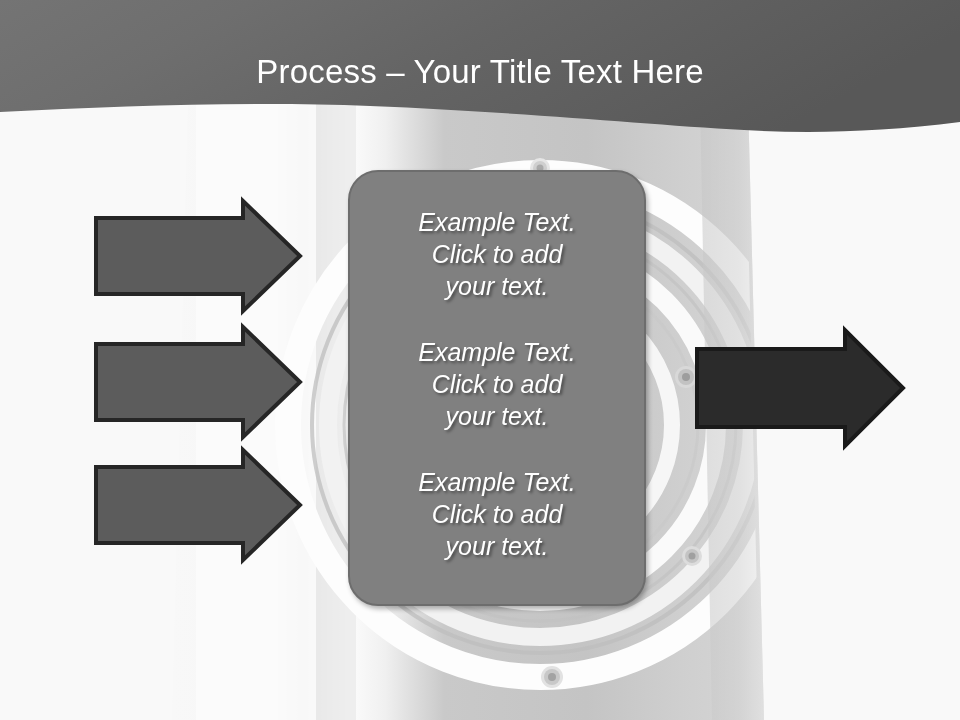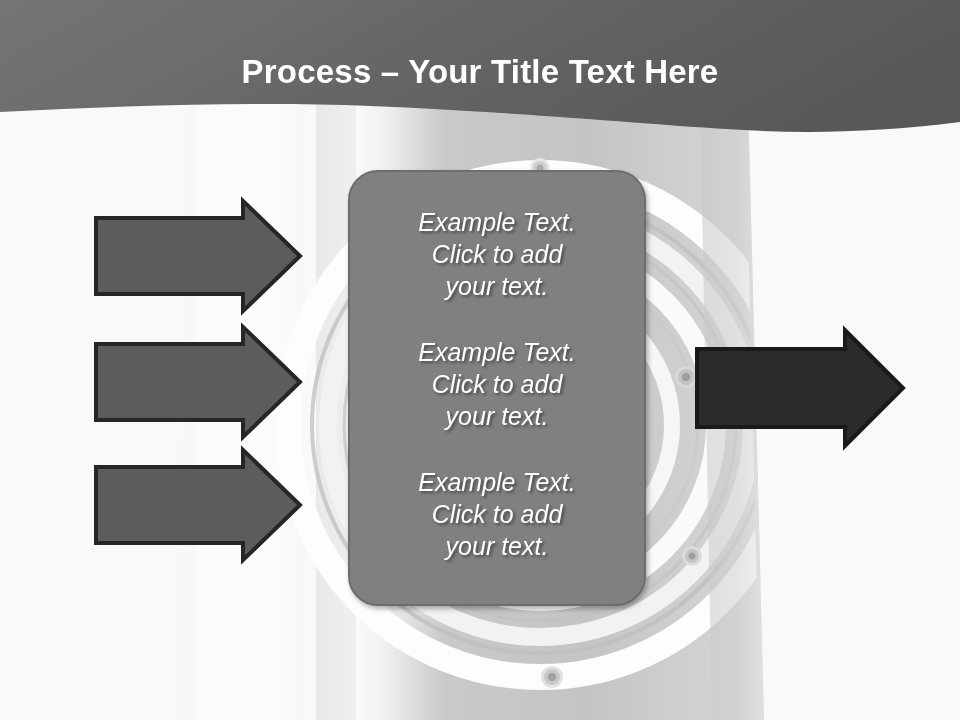--- a/index.html
+++ b/index.html
@@ -25,22 +25,22 @@
     position:absolute;
     left:0; top:52px; width:960px;
     text-align:center;
     color:#ffffff;
     font-size:33px;
     line-height:40px;
     letter-spacing:.2px;
     white-space:nowrap;
     z-index:6;
   }
-  #title-text .ttl-bold{ font-weight:bold; }
-  #title-text .ttl-rest{ font-weight:bold; }
+  #title-text .ttl-bold{ font-weight:normal; }
+  #title-text .ttl-rest{ font-weight:normal; }
 
   
   .shape-label{
     position:absolute;
     color:#ffffff;
     text-shadow:1px 1px 2px rgba(0,0,0,.55);
     white-space:nowrap;
     pointer-events:none;
   }
 

